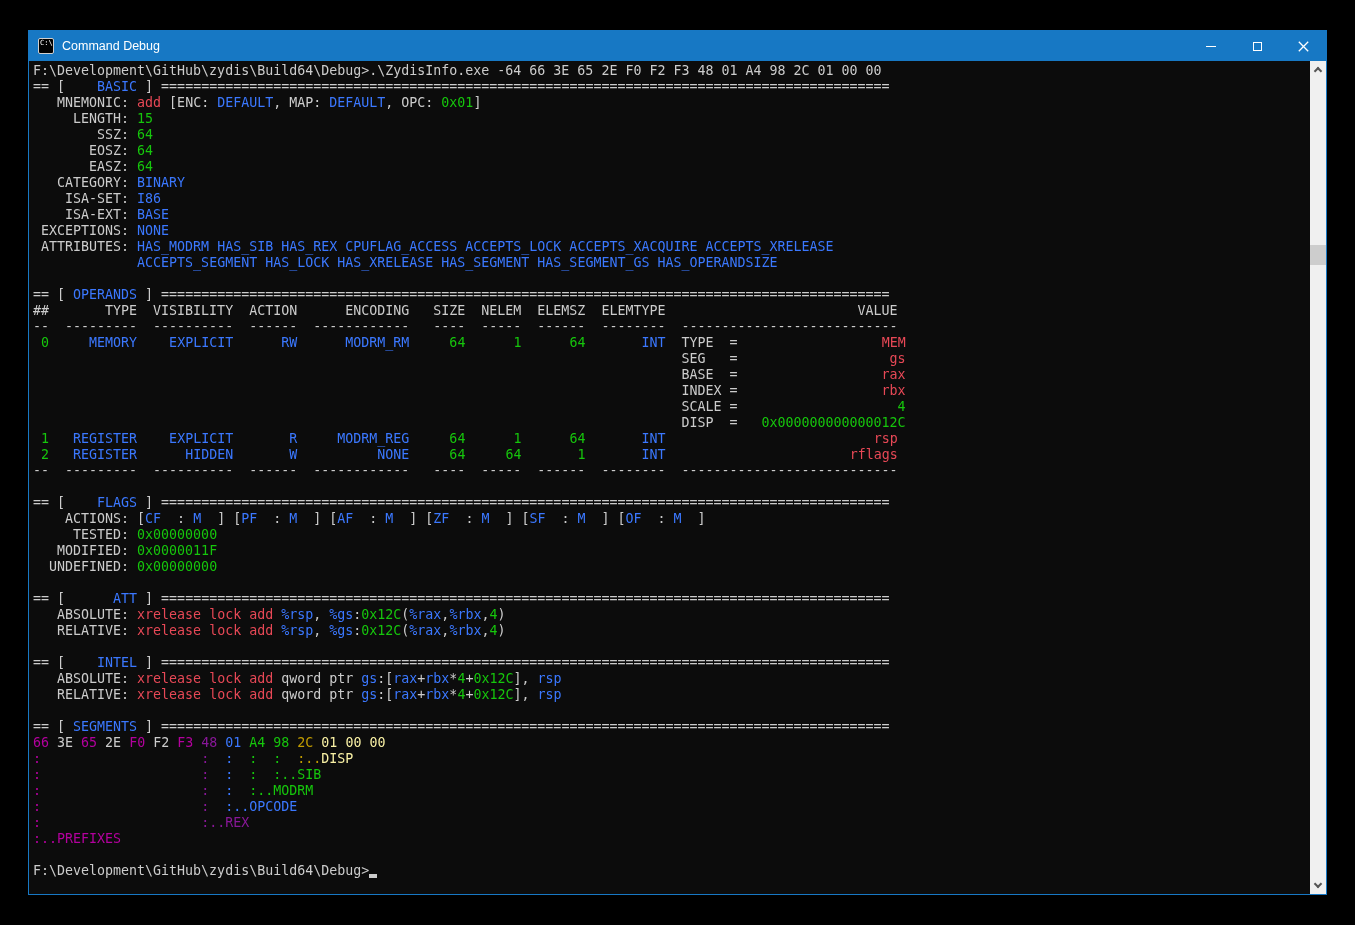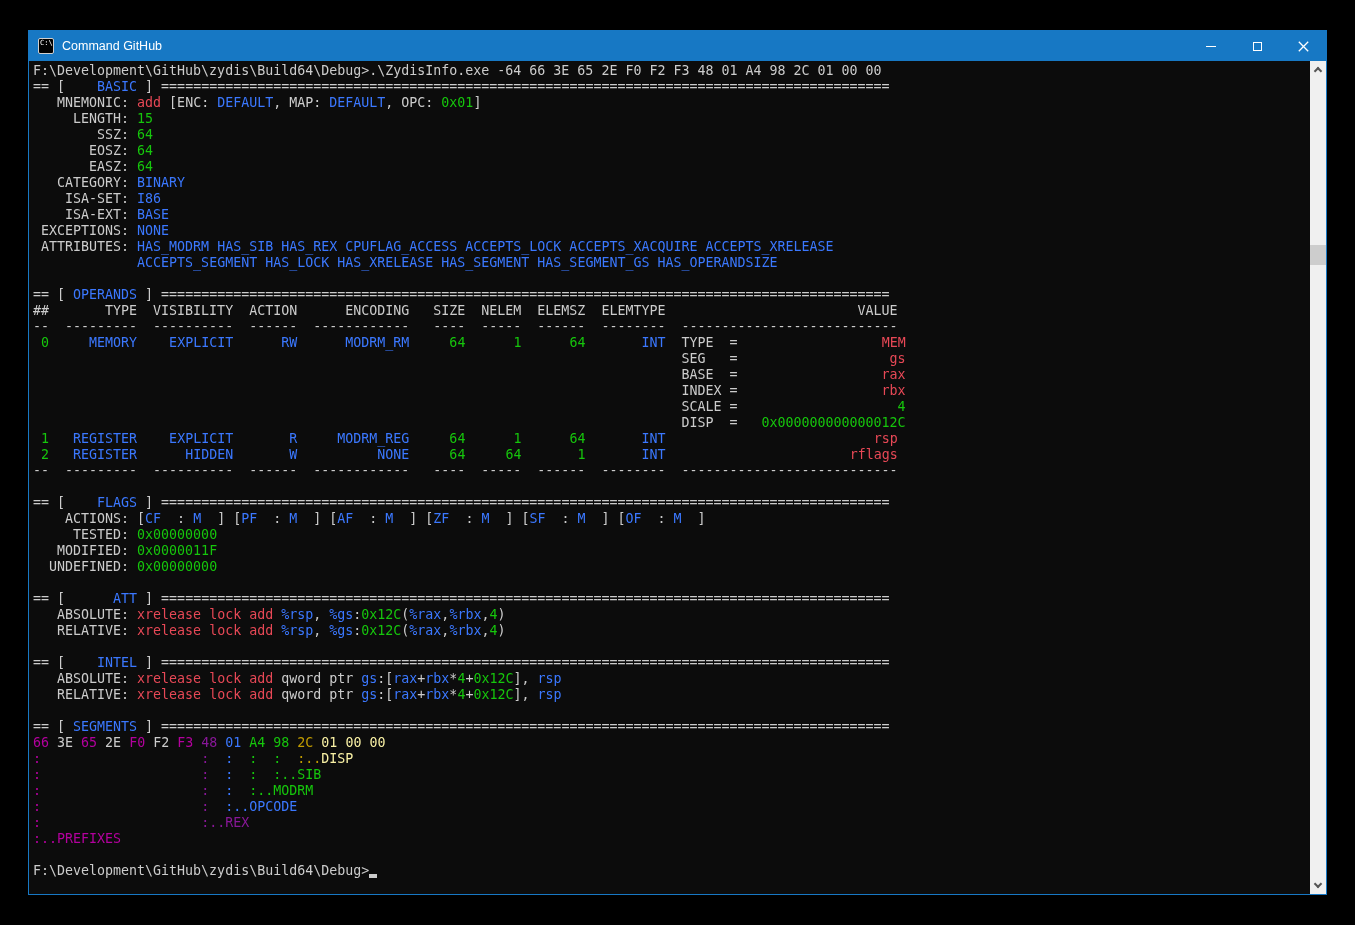--- a/index.html
+++ b/index.html
@@ -26,21 +26,21 @@
   .thumb{position:absolute;left:0;width:16px;top:184px;height:20px;background:#CDCDCD}
 </style>
 </head>
 <body>
 
 <div class="window" style="border-color: rgb(23, 120, 196);">
   <div class="titlebar" style="background: rgb(23, 120, 196);">
     <div class="cmdicon">
         <span>C:\</span>
       </div>
-    <div class="wtitle">Command GitHub</div>
+    <div class="wtitle">Command Debug</div>
     <div class="tbtns">
       <div class="tbtn">
           <span class="glyph-min"></span>
         </div>
       <div class="tbtn">
           <span class="glyph-max"></span>
         </div>
       <div class="tbtn">
         <svg width="11" height="11" viewBox="0 0 11 11">
             <path d="M0.8 0.8 L10.2 10.2 M10.2 0.8 L0.8 10.2" stroke="#ffffff" stroke-width="1.3"></path>

